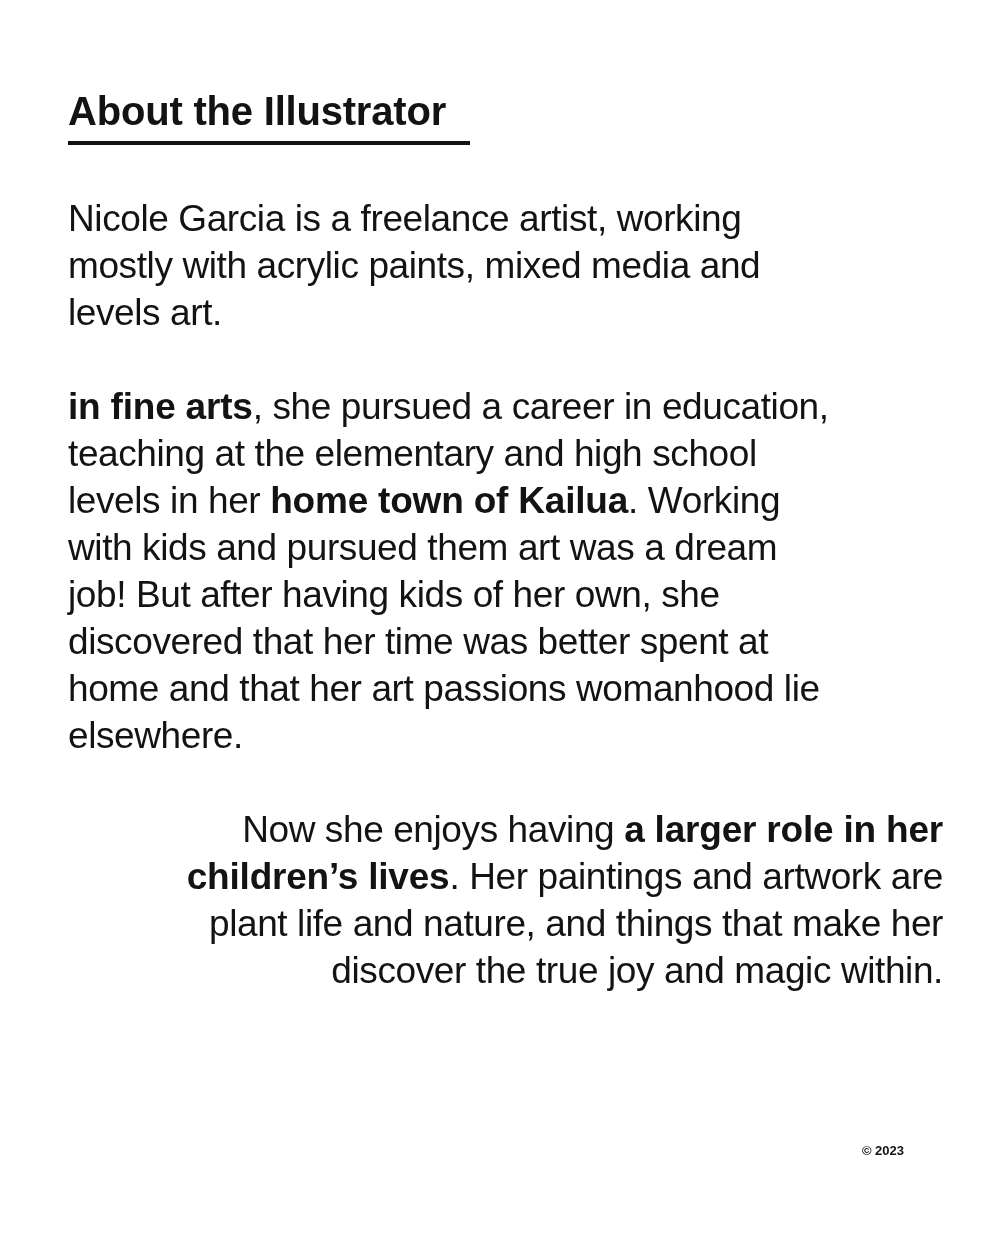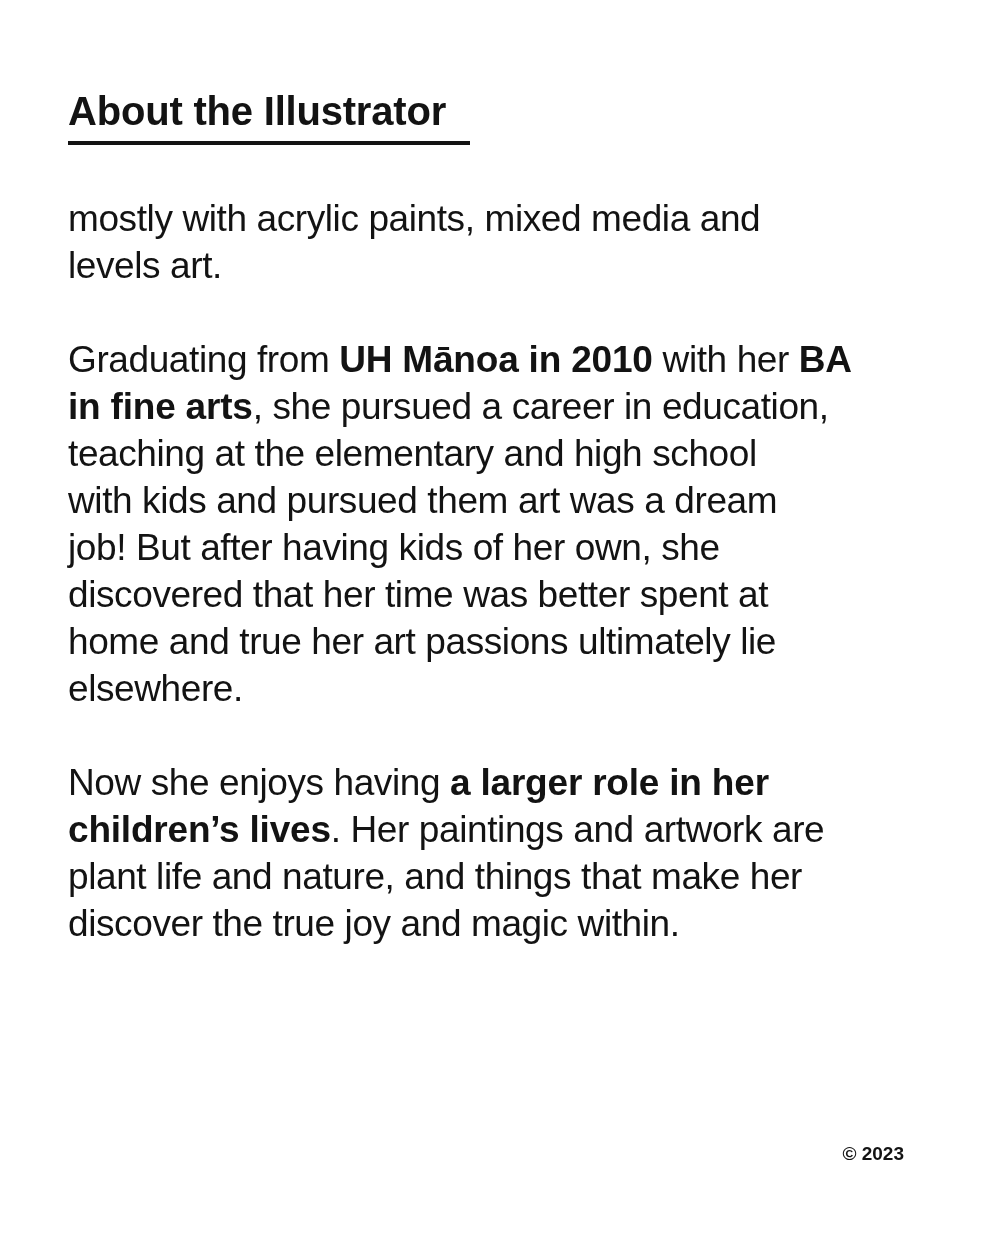--- a/index.html
+++ b/index.html
@@ -36,56 +36,58 @@
     width: 875px;
   }
   .para {
     font-size: 37px;
     line-height: 47px;
     letter-spacing: -0.4px;
     margin: 0 0 47px 0;
   }
   .para:last-child {
     margin-bottom: 4px;
+    text-align: right;
   }
   .line {
     white-space: nowrap;
   }
   .seg { font-weight: 400; }
   .seg.bold { font-weight: 700; letter-spacing: -0.2px; }
   .copyright {
     position: absolute;
     top: 1143px;
     right: 96px;
-    font-size: 19px;
+    font-size: 13px;
     font-weight: 700;
     letter-spacing: 0px;
     color: #131313;
     margin-left: 16px;
   }
 </style>
 </head>
 <body>
 
 <div class="content">
   <h1 class="page-title">About the Illustrator</h1>
 
   <div class="paragraphs">
       <div class="para">
+        <div class="line"><span class="seg">Nicole Garcia is a freelance artist, working</span></div>
         <div class="line"><span class="seg">mostly with acrylic paints, mixed media and</span></div>
         <div class="line"><span class="seg">levels art.</span></div>
       </div>
       <div class="para">
-        <div class="line"><span class="seg">Graduating from </span><span class="seg bold">UH Mānoa in 2010</span><span class="seg"> with her </span><span class="seg bold">BA</span></div>
         <div class="line"><span class="seg bold">in fine arts</span><span class="seg">, she pursued a career in education,</span></div>
         <div class="line"><span class="seg">teaching at the elementary and high school</span></div>
+        <div class="line"><span class="seg">levels in her </span><span class="seg bold">home town of Kailua</span><span class="seg">. Working</span></div>
         <div class="line"><span class="seg">with kids and pursued them art was a dream</span></div>
         <div class="line"><span class="seg">job! But after having kids of her own, she</span></div>
         <div class="line"><span class="seg">discovered that her time was better spent at</span></div>
-        <div class="line"><span class="seg">home and true her art passions ultimately lie</span></div>
+        <div class="line"><span class="seg">home and that her art passions womanhood lie</span></div>
         <div class="line"><span class="seg">elsewhere.</span></div>
       </div>
       <div class="para">
         <div class="line"><span class="seg">Now she enjoys having </span><span class="seg bold">a larger role in her</span></div>
         <div class="line"><span class="seg bold">children’s lives</span><span class="seg">. Her paintings and artwork are</span></div>
         <div class="line"><span class="seg">plant life and nature, and things that make her</span></div>
         <div class="line"><span class="seg">discover the true joy and magic within.</span></div>
       </div>
     </div>
 </div>

